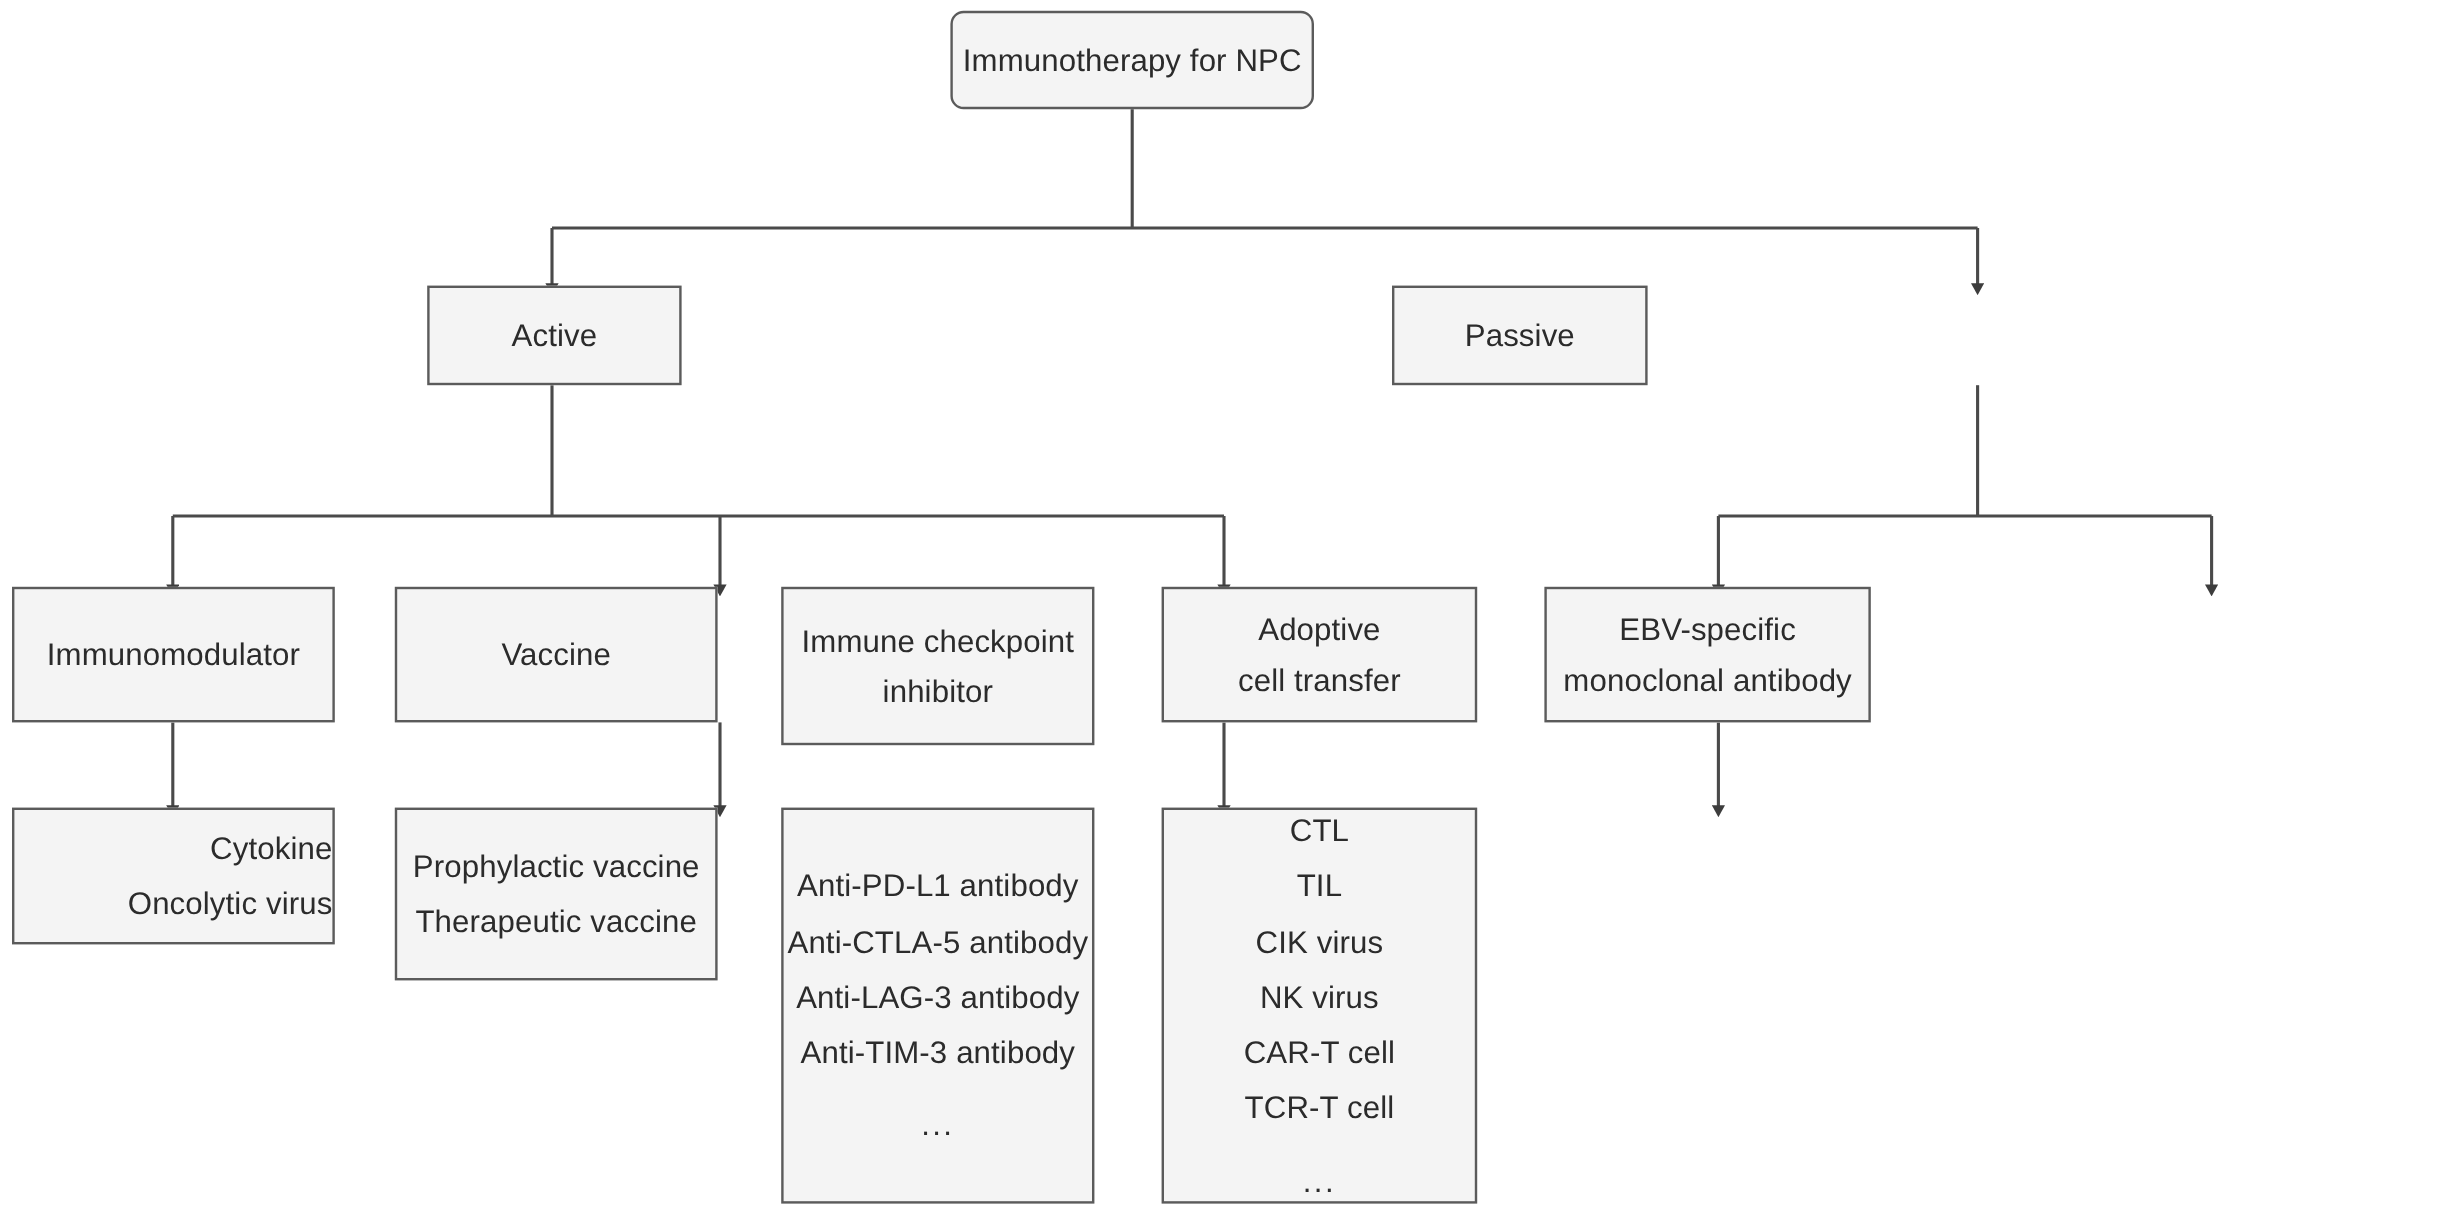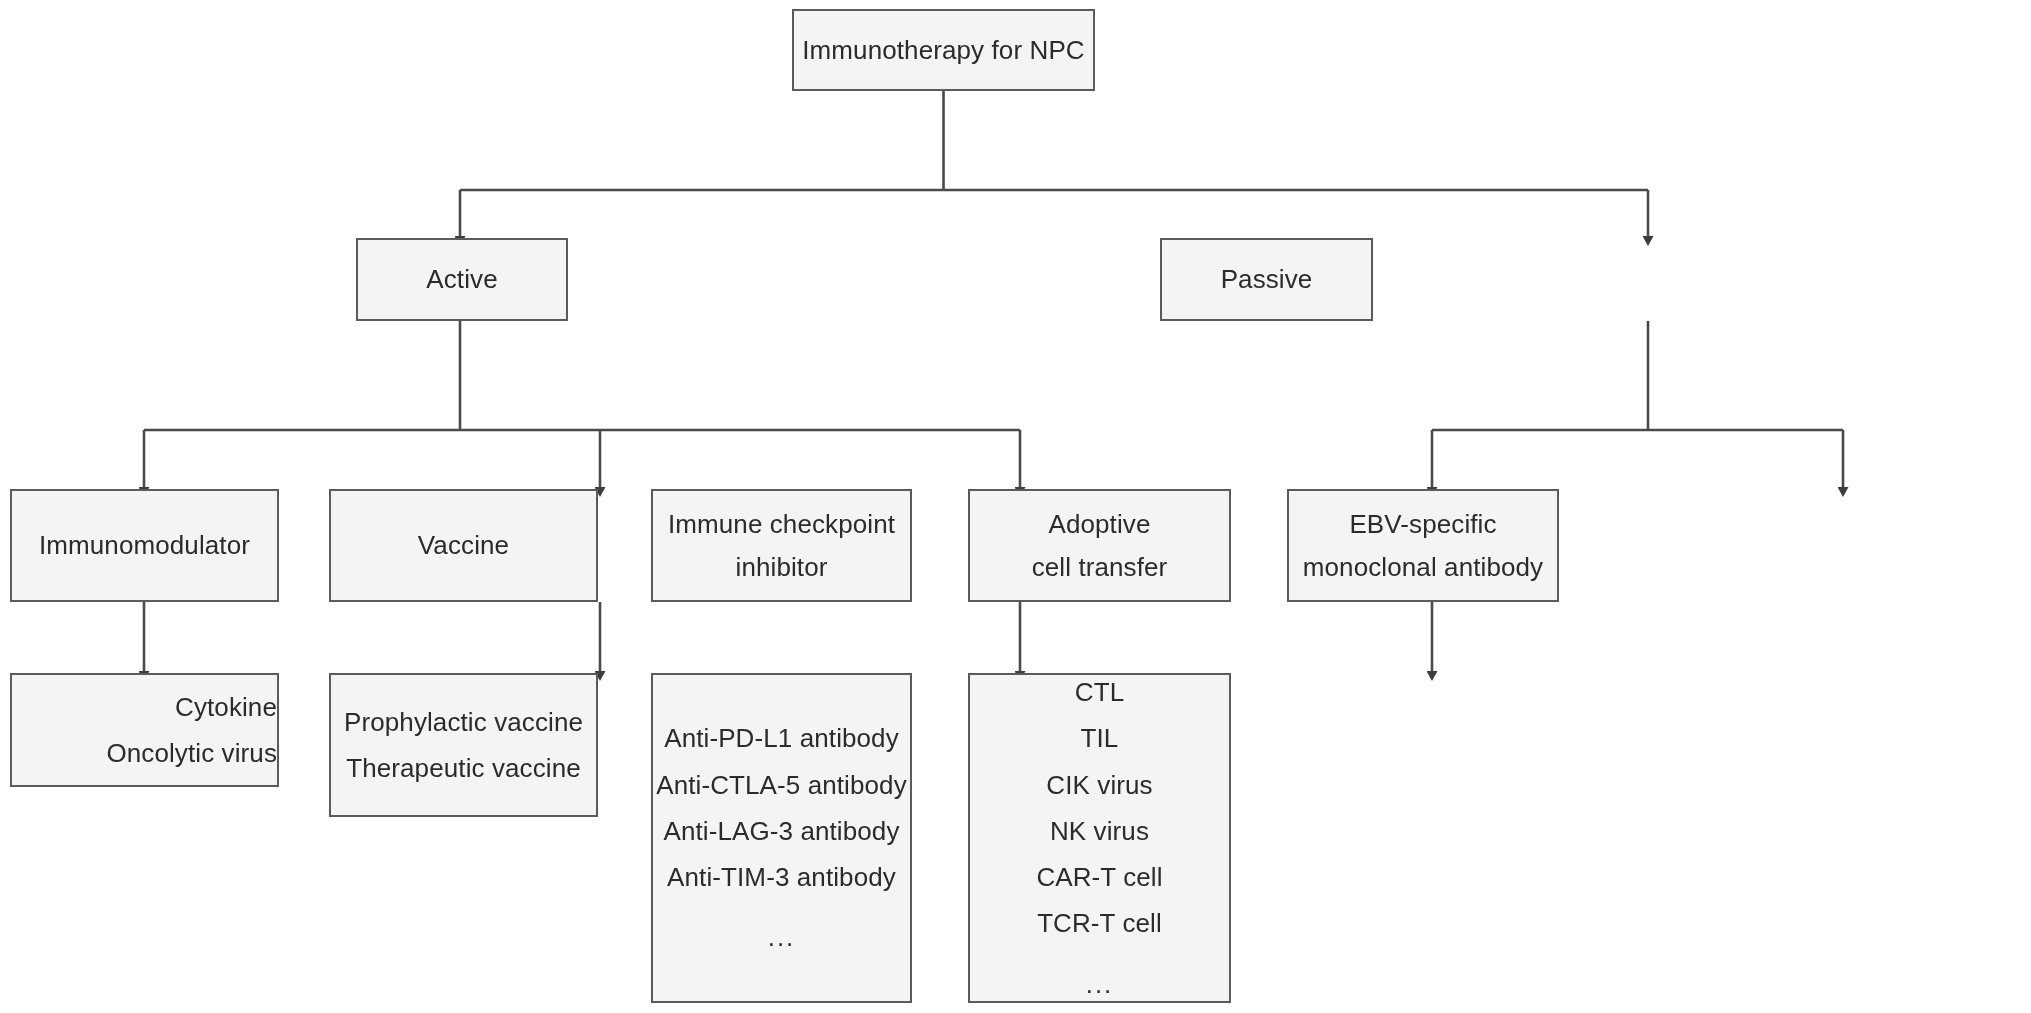--- a/index.html
+++ b/index.html
@@ -84,41 +84,41 @@
       <path d="M 1432 430 L 1432 488" marker-end="url(#arrow)"></path>
       <path d="M 1843 430 L 1843 488" marker-end="url(#arrow)"></path>
 
       <path d="M 144 602 L 144 672" marker-end="url(#arrow)"></path>
       <path d="M 600 602 L 600 672" marker-end="url(#arrow)"></path>
       <path d="M 1020 602 L 1020 672" marker-end="url(#arrow)"></path>
       <path d="M 1432 602 L 1432 672" marker-end="url(#arrow)"></path>
     </g>
   </svg>
 
-  <div class="node" style="left:792px; top:9px; width:303px; height:82px;">
+  <div class="node" style="left:792px; top:9px; width:303px; height:82px;border-radius:11px;">
     <span class="line">Immunotherapy for NPC</span>
   </div>
 
   <div class="node" style="left:356px; top:238px; width:212px; height:83px;">
     <span class="line">Active</span>
   </div>
 
   <div class="node" style="left:1160px; top:238px; width:213px; height:83px;">
     <span class="line">Passive</span>
   </div>
 
   <div class="node" style="left:329px; top:489px; width:269px; height:113px;">
     <span class="line">Vaccine</span>
   </div>
 
   <div class="node" style="left:10px; top:489px; width:269px; height:113px;">
     <span class="line">Immunomodulator</span>
   </div>
 
-  <div class="node" style="left:651px; top:489px; width:261px; height:113px;">
+  <div class="node" style="left:651px; top:489px; width:261px; height:132px;">
     <span class="line">Immune checkpoint</span>
     <span class="line">inhibitor</span>
   </div>
 
   <div class="node" style="left:1287px; top:489px; width:272px; height:113px;">
     <span class="line">EBV-specific</span>
     <span class="line">monoclonal antibody</span>
   </div>
 
   <div class="node" style="left:968px; top:489px; width:263px; height:113px;">

